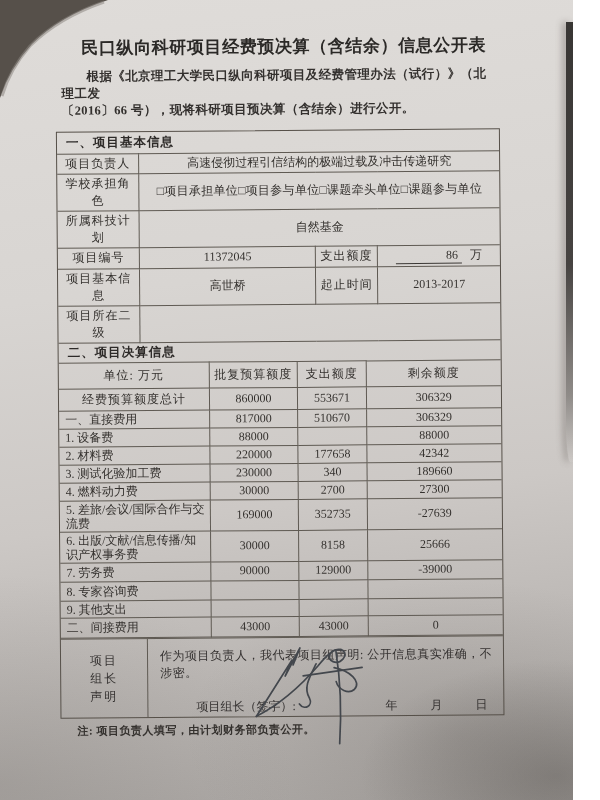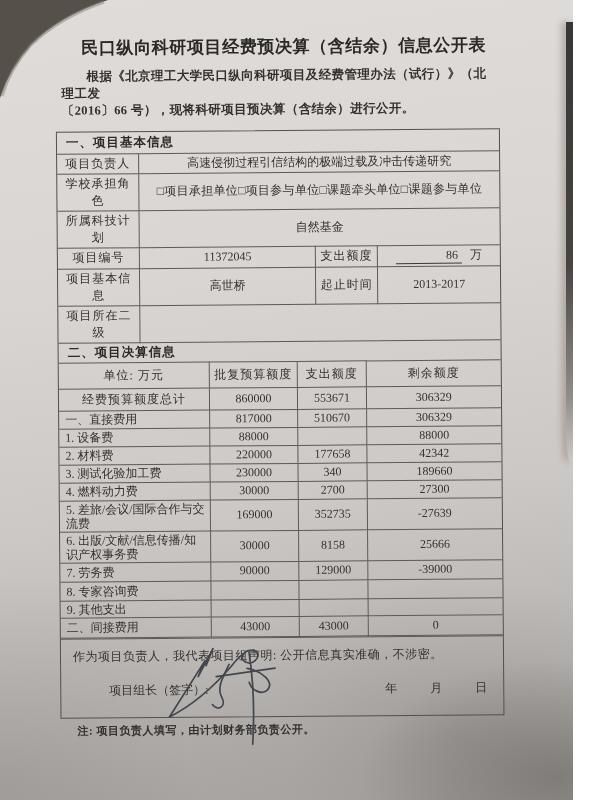--- a/index.html
+++ b/index.html
@@ -219,20 +219,25 @@
         <tr class="r20">
           <td class="cat">二、间接费用</td>
           <td class="num">43000</td>
           <td class="num">43000</td>
           <td class="num">0</td>
         </tr>
       </tbody>
         </table>
 
       <div class="decl">
+        <div class="decl-side">
+          <span>项目</span>
+          <span>组长</span>
+          <span>声明</span>
+        </div>
         <div class="decl-main">
           <div class="decl-statement">作为项目负责人，我代表项目组声明: 公开信息真实准确，不涉密。</div>
           <div class="decl-signline">
             <span>项目组长（签字）:</span>
             <span class="ymd">
               <span>年</span>
               <span>月</span>
               <span>日</span>
             </span>
           </div>

